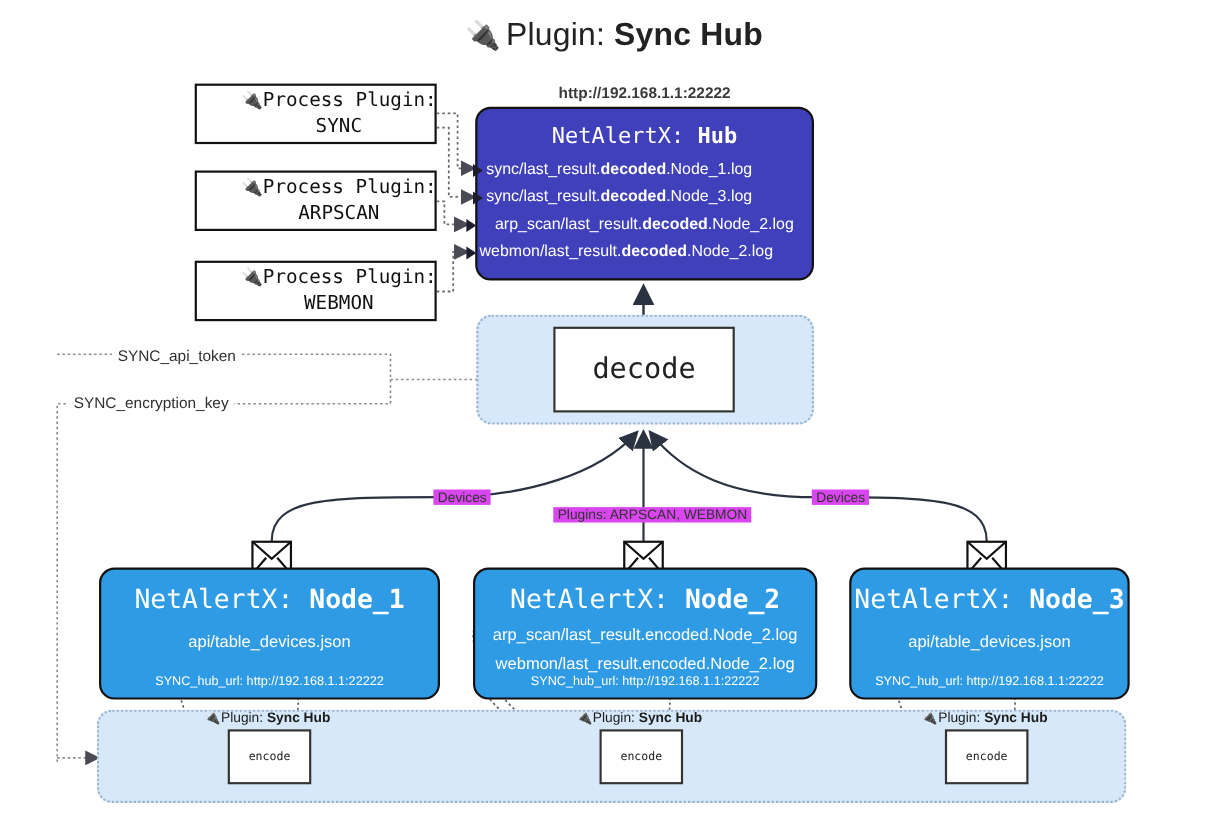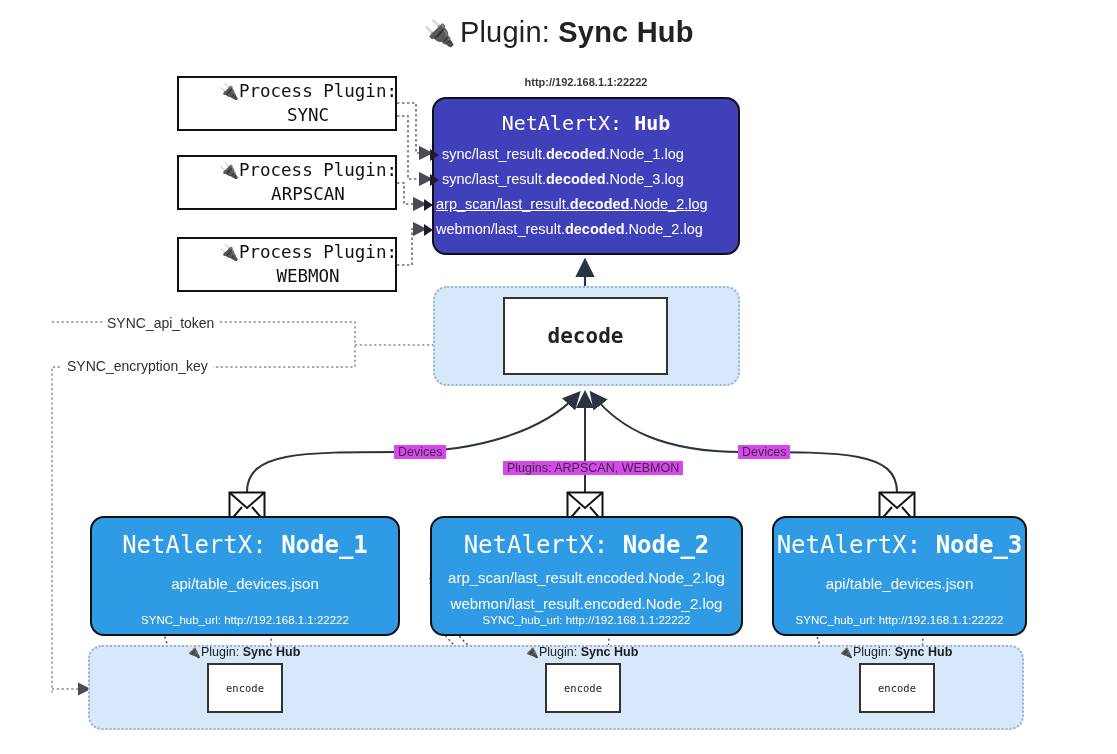--- a/index.html
+++ b/index.html
@@ -70,21 +70,21 @@
     filter: grayscale(1) contrast(1.3);
   }
   .proc-box .row2 { white-space: nowrap; }
 
   
   .hub-url {
     position: absolute;
     left: 432px; top: 76px;
     width: 308px;
     text-align: center;
-    font-size: 11px;
+    font-size: 14px;
     color: #3a3a3a;
     font-weight: bold;
     white-space: nowrap;
   }
   .hub-box {
     position: absolute;
     left: 432px; top: 97px;
     width: 308px; height: 158px;
     box-sizing: border-box;
     background: #4040bb;
@@ -139,21 +139,21 @@
     position: absolute;
     box-sizing: border-box;
     background: #ffffff;
     border: 2px solid #333333;
     display: flex;
     align-items: center;
     justify-content: center;
     font-family: "DejaVu Sans Mono", monospace;
     color: #222222;
   }
-  .decode-box { font-size: 21px; font-weight: bold; }
+  .decode-box { font-size: 26px; }
   .encode-box { font-size: 10.5px; }
 
   
   .node-box {
     position: absolute;
     box-sizing: border-box;
     background: #2f9be5;
     border: 2.5px solid #111111;
     border-radius: 14px;
     color: #ffffff;
@@ -296,21 +296,21 @@
       <span>NetAlertX:</span>
       <span class="b">Hub</span>
     </div>
     <div class="hub-lines">
       <div class="hub-line">
         <span class="mk"></span><span>sync/last_result.</span><span class="b">decoded</span><span>.Node_1.log</span>
       </div>
       <div class="hub-line">
         <span class="mk"></span><span>sync/last_result.</span><span class="b">decoded</span><span>.Node_3.log</span>
       </div>
-      <div class="hub-line wide" style="padding-left:2px;text-decoration:underline;">
+      <div class="hub-line wide" style="padding-left:16px;">
         <span class="mk"></span><span>arp_scan/last_result.</span><span class="b">decoded</span><span>.Node_2.log</span>
       </div>
       <div class="hub-line wide" style="padding-left:2px;">
         <span class="mk"></span><span>webmon/last_result.</span><span class="b">decoded</span><span>.Node_2.log</span>
       </div>
     </div>
   </div>
 
   <div class="pool" style="left:433px; top:286px; width:307px; height:100px;"></div>
   <div class="white-box decode-box" style="left:503px; top:297px; width:165px; height:78px;">

